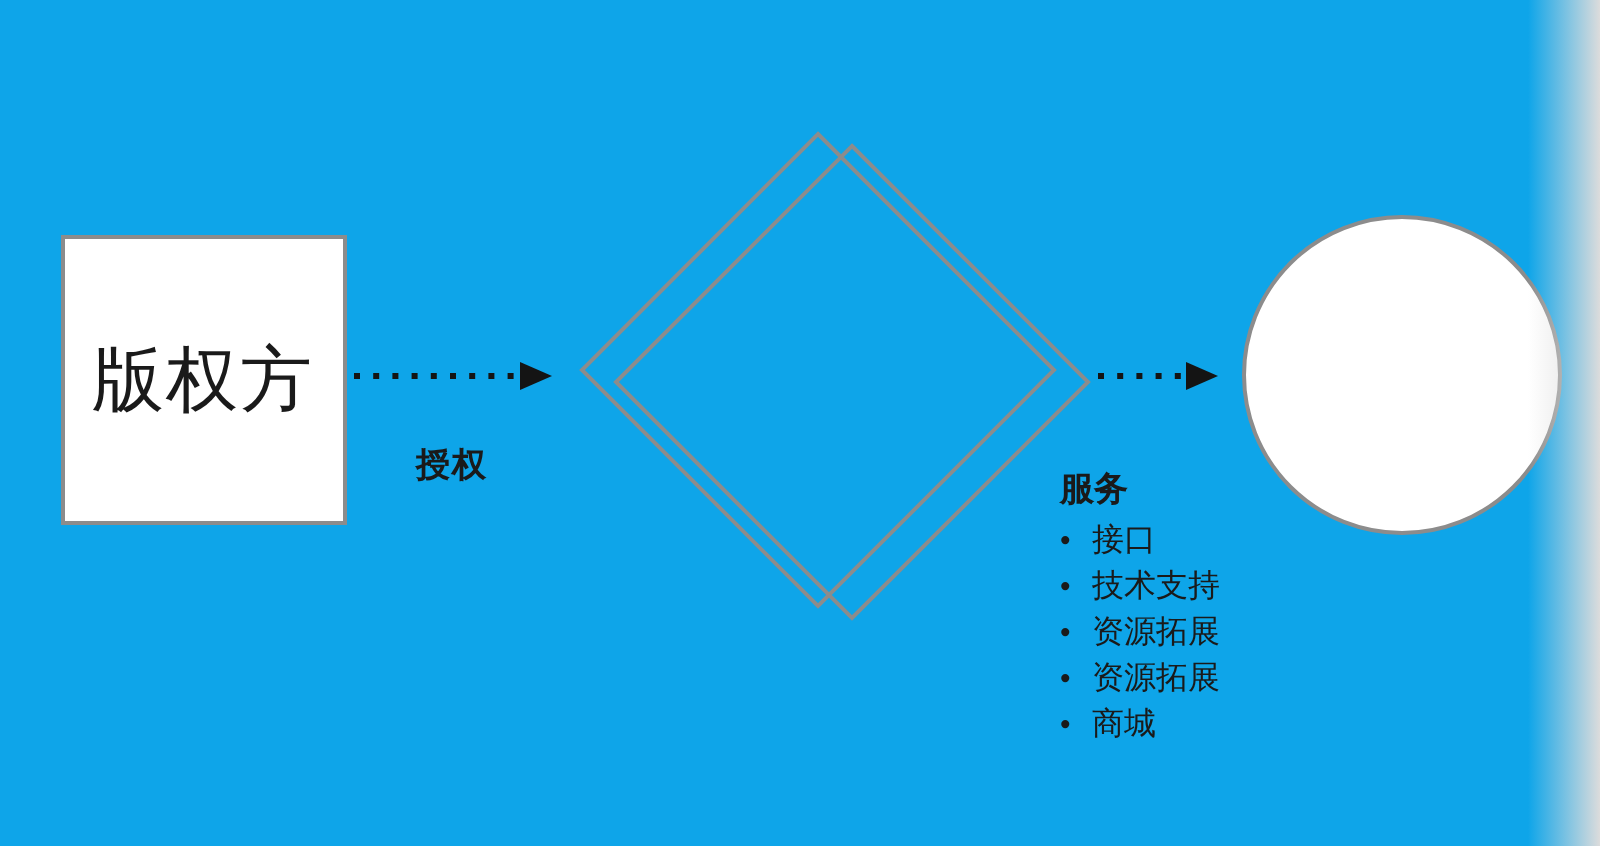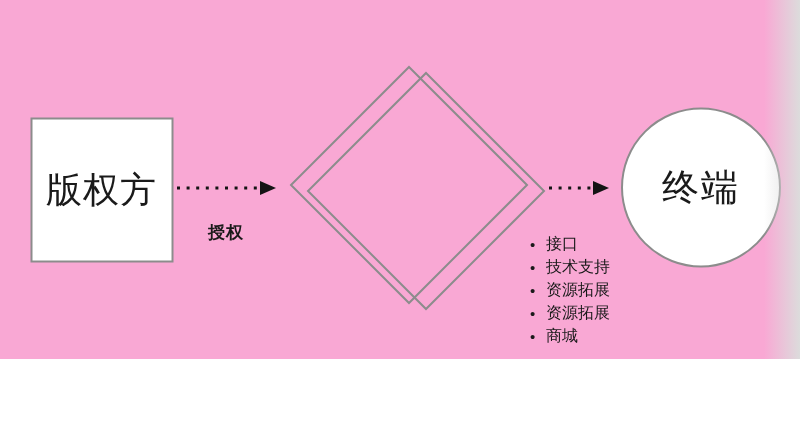--- a/index.html
+++ b/index.html
@@ -1,17 +1,17 @@
 <!DOCTYPE html>
 <html><head>
 <meta charset="utf-8">
 <style>
   html,body{margin:0;padding:0;background:#fff;}
   .stage{
-    position:relative;width:800px;height:359px;background:#f9a8d4;overflow:hidden;
+    position:relative;width:800px;height:423px;background:#0ea5e9;overflow:hidden;
     font-family:"Liberation Sans","DejaVu Sans",sans-serif;color:#1a1a1a;
   }
   .shape-layer{position:absolute;left:0;top:0;width:800px;height:423px;}
   .node-label{position:absolute;}
   .box-label{
     left:31px;top:118px;width:141px;height:144px;
     display:flex;align-items:center;justify-content:center;
     font-size:36px;letter-spacing:1px;
   }
   .diamond-label{
@@ -55,25 +55,25 @@
     <line x1="177" y1="188" x2="257" y2="188" stroke-width="3" stroke-dasharray="3 6.6" stroke="#141414"></line>
     <polygon points="260,181 260,195 276,188" fill="#141414"></polygon>
 
     <line x1="549" y1="188" x2="591" y2="188" stroke-width="3" stroke-dasharray="3 6.6" stroke="#141414"></line>
     <polygon points="593,181 593,195 609,188" fill="#141414"></polygon>
   </svg>
 
   <div class="node-label box-label">版权方</div>
 
 
-  <div class="node-label circle-label">终端</div>
 
   <div class="arrow-label">授权</div>
 
   <div class="services">
+    <div class="services-title">服务</div>
     <ul class="services-list">
       <li>
         <span class="bullet">•</span>
         <span>接口</span>
       </li>
       <li>
         <span class="bullet">•</span>
         <span>技术支持</span>
       </li>
       <li>

